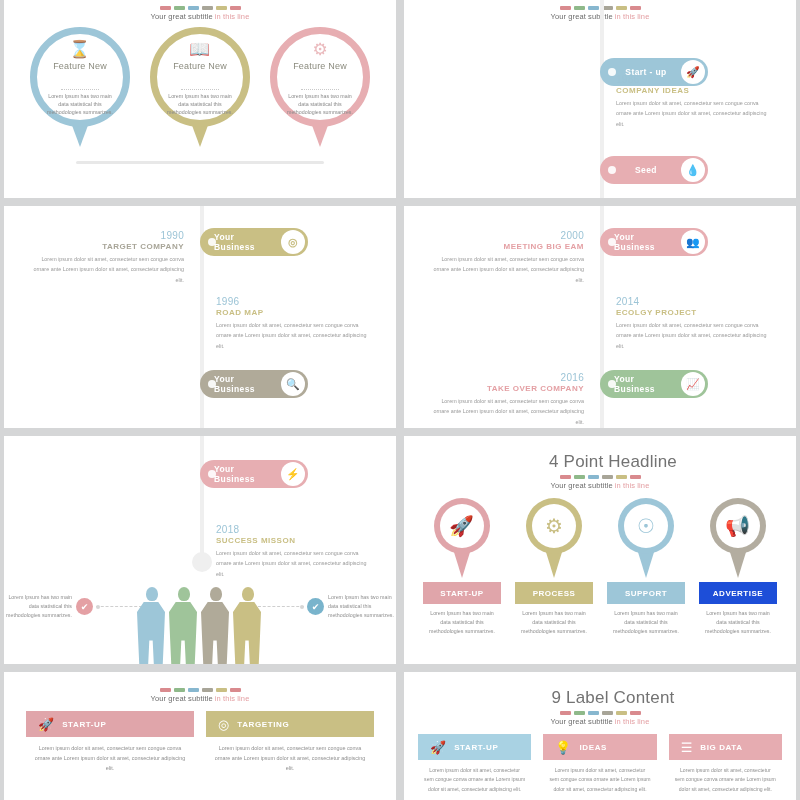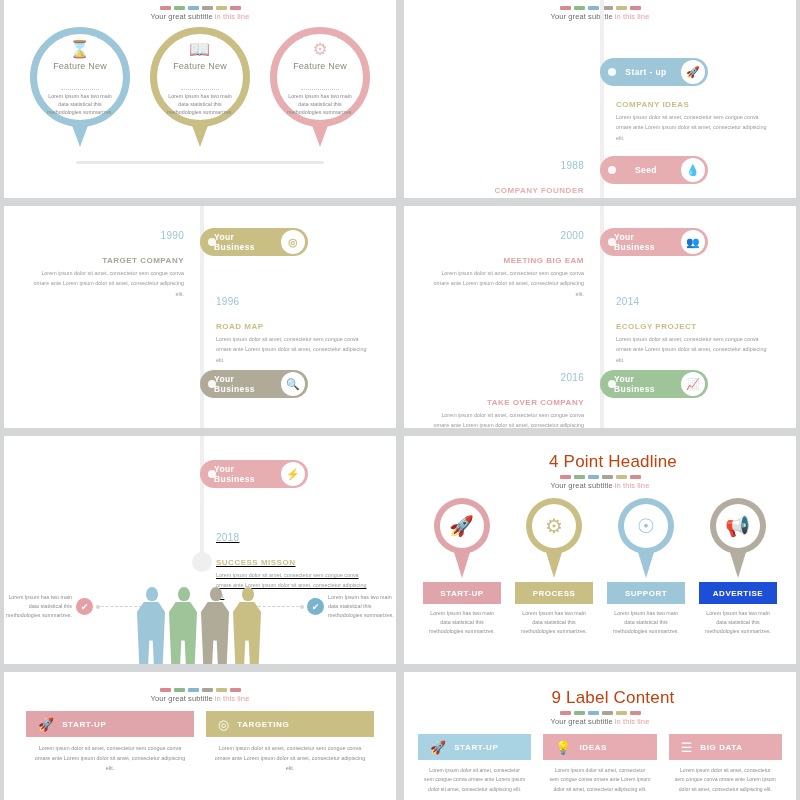--- a/index.html
+++ b/index.html
@@ -10,21 +10,21 @@
     grid-template-columns: 392px 392px;
     grid-template-rows: 198px 222px 228px 152px;
     gap:8px 8px;
     padding:0 0 0 4px;
   }
   .panel { background:#fff; position:relative; overflow:hidden; }
 
   
   .hdr { text-align:center; padding-top:6px; }
   .hdr.big { padding-top:16px; }
-  .hdr-title { font-size:17px; color:#c2410c; font-weight:400; letter-spacing:.2px; margin-bottom:3px;margin-left:26px; }
+  .hdr-title { font-size:17px; color:#737373; font-weight:400; letter-spacing:.2px; margin-bottom:3px;margin-left:26px; }
   .swatches { display:flex; justify-content:center; gap:3px; margin:0 auto 2px; }
   .sw { width:11px; height:4px; border-radius:1px; }
   .subtitle { font-size:7.5px; color:#6d6d6d; letter-spacing:.1px; }
   .subtitle .accent { color:#e4a0a4; }
 
   
   .pins3 { display:flex; justify-content:center; gap:10px; margin-top:6px; }
   .pinbig { position:relative; width:110px; height:125px; }
   .pinbig .ring {
     position:absolute; top:0; left:5px; width:100px; height:100px;
@@ -59,21 +59,21 @@
     display:flex; align-items:center; justify-content:center; font-size:11px;
   }
   .pill.right .circ { right:3px; }
   .pill .dot { position:absolute; width:8px; height:8px; border-radius:50%; background:#fff; opacity:.9; }
   .pill.right .dot { left:8px; }
 
   .tx { position:absolute; width:152px; }
   .tx.r { left:212px; text-align:left; }
   .tx.l { right:212px; text-align:right; }
   .tx .yr { font-size:10px; color:#9cc4d6; letter-spacing:.3px; }
-  .tx .hd { font-size:8px; font-weight:bold; letter-spacing:.5px; margin-top:15px; }
+  .tx .hd { font-size:8px; font-weight:bold; letter-spacing:.5px; margin-top:1px; }
   .tx .bd { font-size:5.4px; color:#9a9a9a; line-height:1.9; margin-top:3px; }
 
   
   .people { position:absolute; left:0; right:0; bottom:0; height:105px; }
   .ppl-wrap { position:absolute; left:50%; transform:translateX(-50%); bottom:0; display:flex; align-items:flex-end; gap:2px; }
   .person { width:30px; position:relative; }
   .person .head { width:12px;height:14px;border-radius:50% 50% 45% 45%; margin:0 auto 1px; background:currentColor; }
   .person .body { width:28px;height:62px; background:currentColor;
      clip-path:polygon(24% 0%, 76% 0%, 100% 16%, 96% 60%, 92% 100%, 60% 100%, 56% 62%, 44% 62%, 40% 100%, 8% 100%, 4% 60%, 0% 16%); }
   .chkrow { position:absolute; bottom:44px; left:0; right:0; display:flex; align-items:center; }
@@ -184,25 +184,20 @@
         <div class="pill right" style="background: rgb(231, 174, 178); top: 156px;">
           <span>Seed</span>
           <span class="dot"></span>
           <span class="circ" style="color:#e7aeb2">💧</span>
         </div>
         <div class="tx r" style="top: 74px;">
           <div class="yr">1986</div>
           <div class="hd" style="color:#c9bf84">COMPANY  IDEAS</div>
           <div class="bd">Lorem ipsum dolor sit amet, consectetur sem congue conva ornare ante Lorem ipsum dolor sit amet, consectetur adipiscing elit.</div>
         </div>
-        <div class="tx l" style="top: 160px;">
-          <div class="yr">1988</div>
-          <div class="hd" style="color:#e7aeb2">COMPANY  FOUNDER</div>
-          <div class="bd">Lorem ipsum dolor sit amet, consectetur sem congue conva ornare ante Lorem ipsum dolor sit amet, consectetur adipiscing elit.</div>
-        </div>
       </div>
   </div>
 
   <div class="panel">
     <div class="tl">
         <div class="spine"></div>
         <div class="pill right" style="background: rgb(201, 191, 132); top: 22px;">
           <span>Your Business</span>
           <span class="dot"></span>
           <span class="circ" style="color:#c9bf84">◎</span>
@@ -257,21 +252,21 @@
   </div>
 
   <div class="panel">
     <div class="tl">
         <div class="spine" style="bottom:98px"></div>
         <div class="pill right" style="background: rgb(231, 174, 178); top: 24px;">
           <span>Your Business</span>
           <span class="dot"></span>
           <span class="circ" style="color:#e7aeb2">⚡</span>
         </div>
-        <div class="tx r" style="top: 96px; text-decoration: underline;">
+        <div class="tx r" style="top: 88px;">
           <div class="yr">2018</div>
           <div class="hd" style="color:#c9bf84">SUCCESS  MISSON</div>
           <div class="bd">Lorem ipsum dolor sit amet, consectetur sem congue conva ornare ante Lorem ipsum dolor sit amet, consectetur adipiscing elit.</div>
         </div>
       </div>
     <div class="spine-end" style="top:116px"></div>
     <div class="people">
       <div class="chkrow">
         <div style="width:72px;text-align:right;padding-right:4px" class="side-tx">Lorem Ipsum has two main data statistical this methodologies summarizes.</div>
         <div class="chk" id="chkL" style="background: rgb(228, 160, 164);">✔</div>

